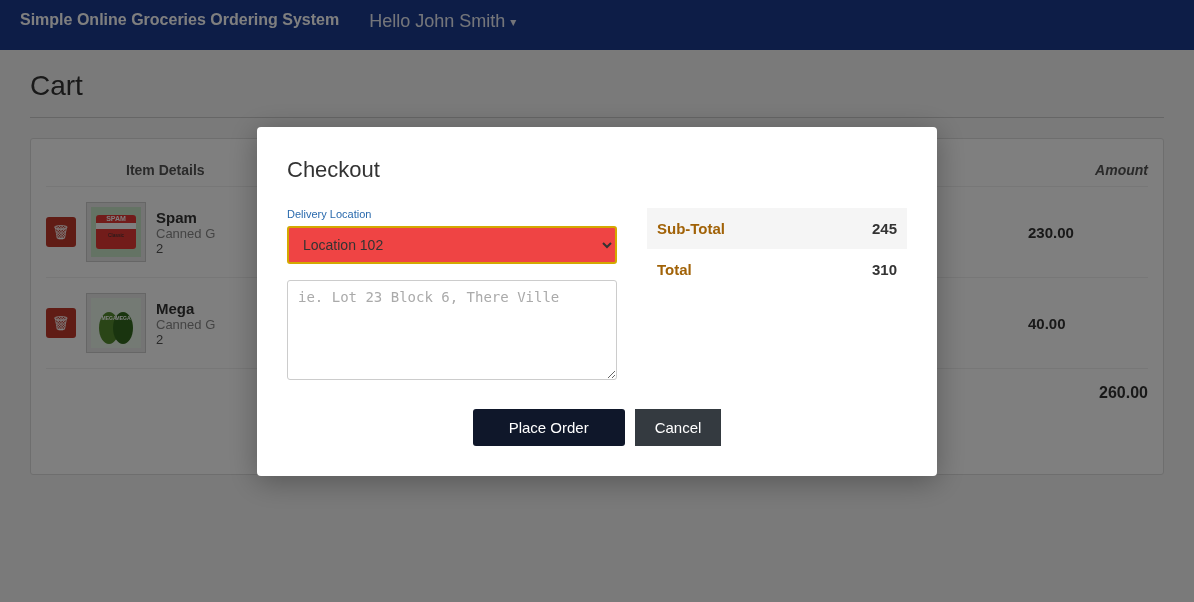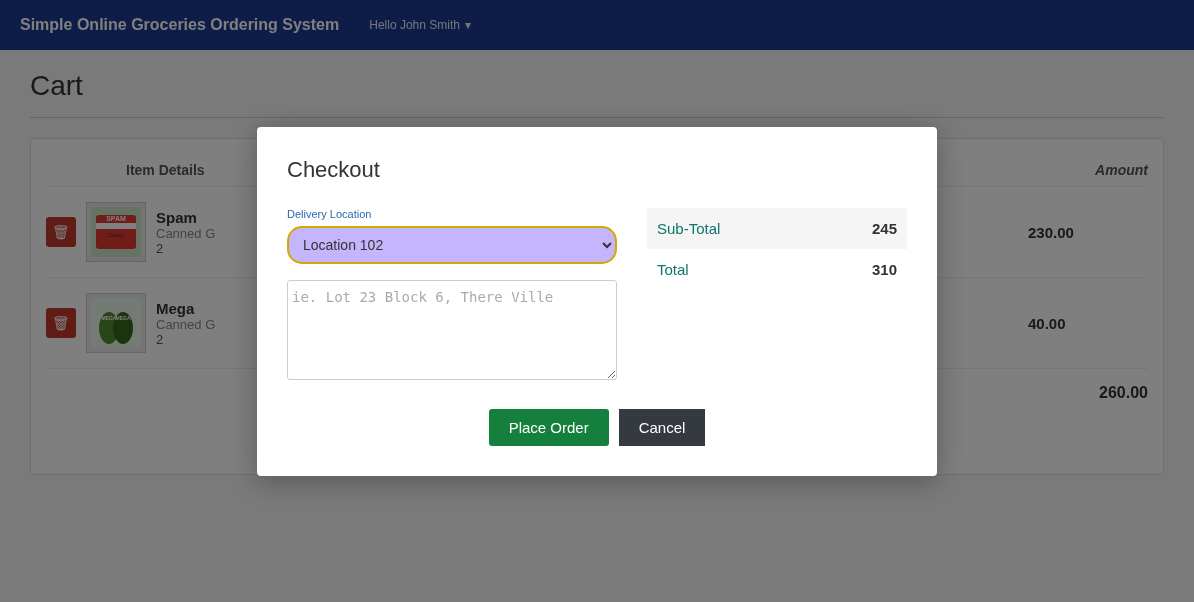--- a/index.html
+++ b/index.html
@@ -2,21 +2,21 @@
 <html><head>
   <meta charset="utf-8">
   <style>
     * { box-sizing: border-box; margin: 0; padding: 0; }
     body { font-family: Arial, sans-serif; background: #e0e0e0; min-height: 602px; }
 
     
     .navbar {
       background-color: #1a3a8f;
       display: flex;
-      align-items: center;
+      align-items: flex-start;
       padding: 11px 20px;
       height: 50px;
     }
     .navbar-brand {
       color: #fff;
       font-size: 16px;
       font-weight: bold;
       margin-right: 30px;
       white-space: nowrap;
     }
@@ -35,21 +35,21 @@
     .cart-badge {
       background: #6c757d;
       color: #fff;
       border-radius: 3px;
       padding: 1px 6px;
       font-size: 12px;
       margin-left: 3px;
     }
     .navbar-user {
       color: rgba(255,255,255,0.9);
-      font-size: 12px;
+      font-size: 18px;
       display: flex;
       align-items: center;
       gap: 5px;
       cursor: pointer;
     }
     .navbar-user::after {
       content: '▾';
       font-size: 12px;
     }
 
@@ -179,65 +179,65 @@
     .form-label {
       font-size: 11px;
       color: #2a6aad;
       margin-bottom: 6px;
       display: block;
     }
     .form-select {
       width: 100%;
       padding: 8px 10px;
       border: 2px solid #d4a800;
-      border-radius: 15px;
+      border-radius: 3px;
       font-size: 14px;
       color: #333;
-      background: #c4b5fd;
+      background: #ef4444;
       appearance: auto;
       margin-bottom: 16px;
     }
     .form-textarea {
       width: 100%;
       height: 100px;
       border: 1px solid #ccc;
       border-radius: 3px;
-      padding: 8px 4px;
+      padding: 8px 10px;
       font-size: 14px;
       color: #aaa;
       resize: vertical;
     }
     .form-textarea::placeholder { color: #aaa; }
 
     
     .summary-table {
       width: 100%;
       border-collapse: collapse;
     }
     .summary-table tr td {
       padding: 12px 10px;
       font-size: 15px;
     }
     .summary-table tr:nth-child(odd) { background: #f5f5f5; }
     .summary-table tr:nth-child(even) { background: #fff; }
-    .summary-label { font-weight: normal; color: #0f766e; }
+    .summary-label { font-weight: bold; color: #a16207; }
     .summary-value { text-align: right; font-weight: bold; color: #333; }
 
     
     .modal-footer {
       display: flex;
       justify-content: center;
       gap: 10px;
       margin-top: 25px;
     }
     .btn-place-order {
-      background: #15803d;
-      color: #fff;
-      border: none;
-      padding: 10px 20px;
+      background: #0f172a;
+      color: #fff;
+      border: none;
+      padding: 10px 36px;
       border-radius: 3px;
       font-size: 15px;
       cursor: pointer;
     }
     .btn-cancel {
       background: #343a40;
       color: #fff;
       border: none;
       padding: 2px 20px;
       border-radius: 0;

